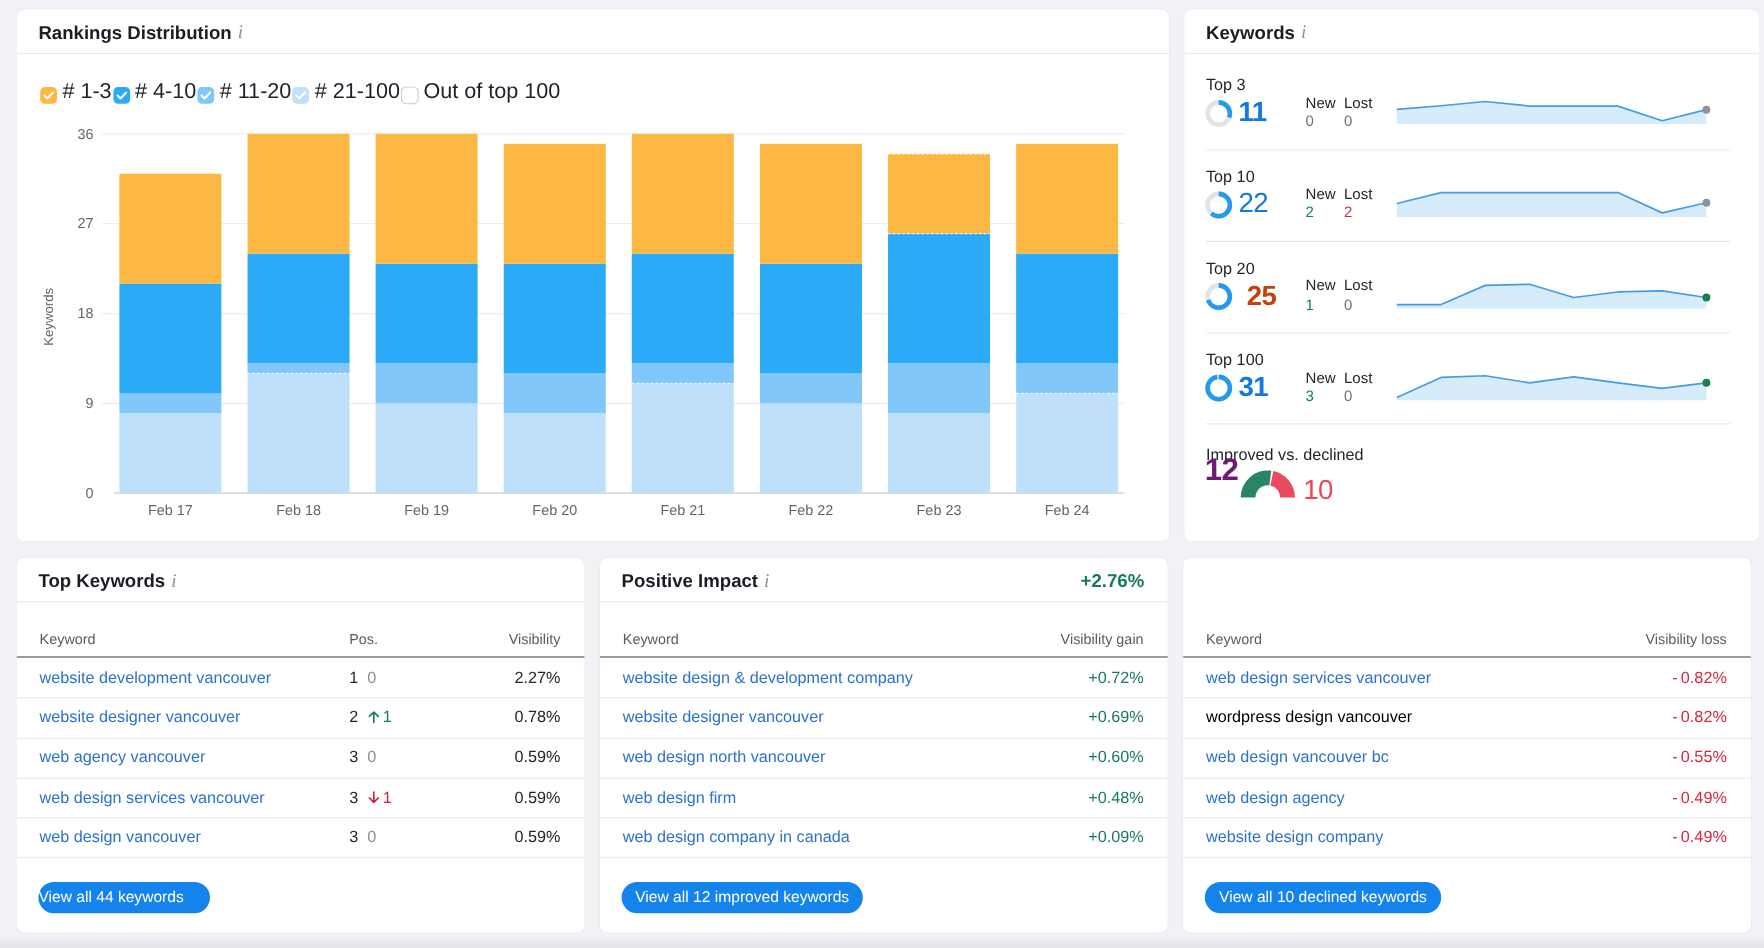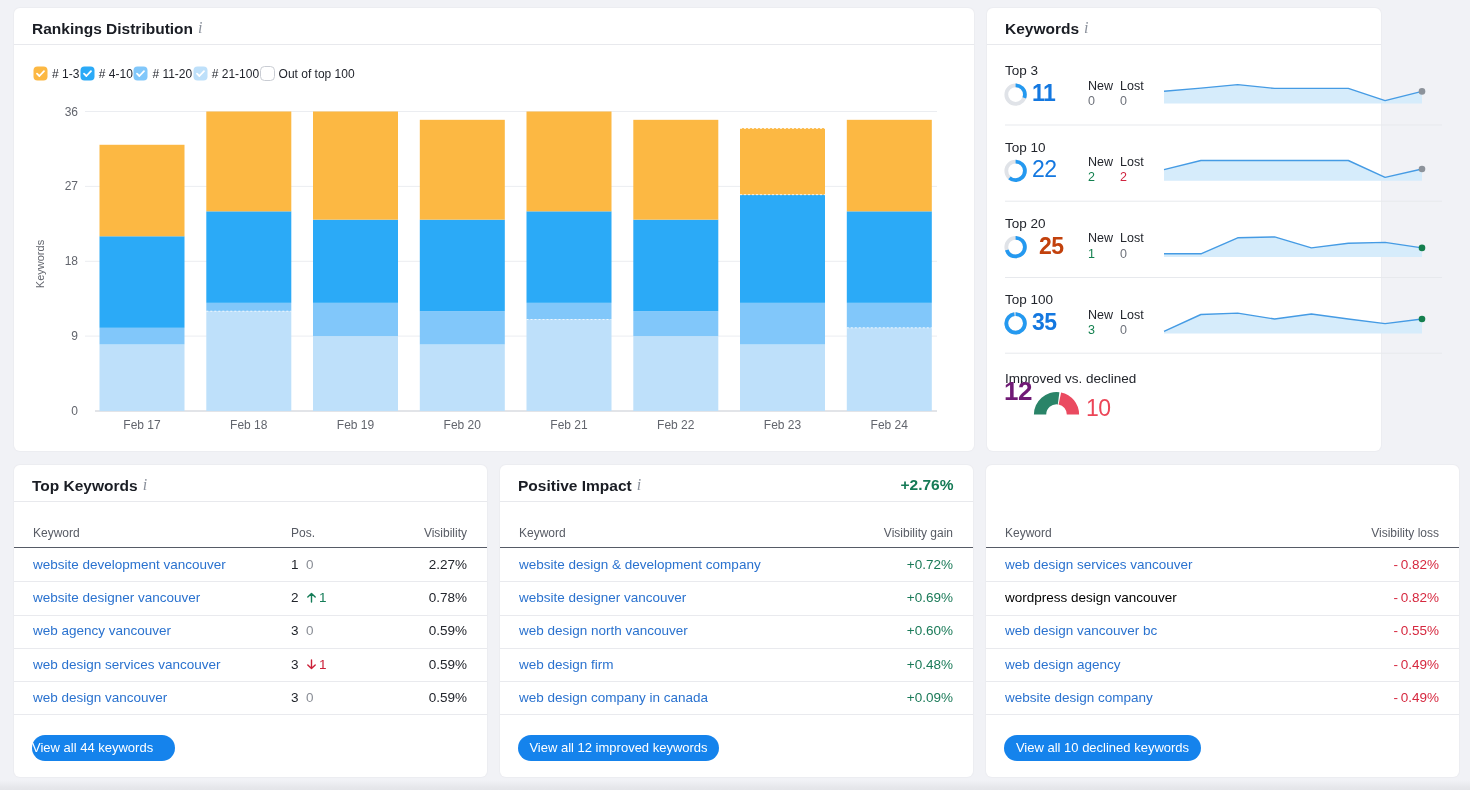--- a/index.html
+++ b/index.html
@@ -4,21 +4,21 @@
 * { margin:0; padding:0; box-sizing:border-box; }
 html,body { width:1470px; height:790px; background:#f1f2f6; font-family:"Liberation Sans",sans-serif; overflow:hidden; }
 .card { position:absolute; background:#fff; box-shadow:0 0 0 1px #ecedf1; border-radius:6px; }
 .chead { position:relative; height:37px; line-height:39px; padding-left:18px; border-bottom:1px solid #e8e9ed;
           font-size:15.5px; font-weight:bold; color:#1a1d24; }
 .chead > span:first-child { vertical-align:middle; }
 </style></head>
 <body>
 <div class="card" style="left:14px;top:8px;width:960px;height:443px">
   <div class="chead"><span>Rankings Distribution</span><span style="font-family:'Liberation Serif',serif;font-style:italic;color:#8b919c;font-size:16px;font-weight:normal;margin-left:5px">i</span></div>
-  <div style="position:absolute;left:19px;top:58px;display:flex;align-items:center;font-size:12px;color:#1e2129">
+  <div style="position:absolute;left:19px;top:58px;display:flex;align-items:flex-end;font-size:18px;color:#1e2129">
       <svg width="15" height="15" style="flex:none" xmlns="http://www.w3.org/2000/svg">
         <rect x="0.5" y="0.5" width="14" height="14" rx="4" fill="#fcb843"></rect>
         <path d="M4 7.6 L6.4 10 L11 5.2" stroke="#fff" stroke-width="1.8" fill="none" stroke-linecap="round" stroke-linejoin="round"></path>
       </svg>
       <span style="margin:0 0.5px 0 4px">#&nbsp;1-3</span>
       <svg width="15" height="15" style="flex:none" xmlns="http://www.w3.org/2000/svg">
         <rect x="0.5" y="0.5" width="14" height="14" rx="4" fill="#2baaf7"></rect>
         <path d="M4 7.6 L6.4 10 L11 5.2" stroke="#fff" stroke-width="1.8" fill="none" stroke-linecap="round" stroke-linejoin="round"></path>
       </svg>
       <span style="margin:0 0.5px 0 4px">#&nbsp;4-10</span>
@@ -89,21 +89,21 @@
 <rect x="832.8" y="203.33" width="85" height="91.51" fill="#2baaf7"></rect>
 <rect x="832.8" y="111.82" width="85" height="91.51" fill="#fcb843"></rect>
 <text x="875.3" y="421" text-anchor="middle" font-size="12" fill="#62656d">Feb 24</text>
 <line x1="726.0" y1="120.1" x2="811.0" y2="120.1" stroke="#ffffff" stroke-width="1.2" stroke-dasharray="2,2"></line>
 <line x1="726.0" y1="186.7" x2="811.0" y2="186.7" stroke="#ffffff" stroke-width="1" stroke-dasharray="2,2" opacity="0.8"></line>
 <line x1="192.3" y1="303.2" x2="277.3" y2="303.2" stroke="#ffffff" stroke-width="1" stroke-dasharray="2,2" opacity="0.8"></line>
 <line x1="512.5" y1="311.5" x2="597.5" y2="311.5" stroke="#ffffff" stroke-width="1" stroke-dasharray="2,2" opacity="0.8"></line>
 <line x1="832.8" y1="319.8" x2="917.8" y2="319.8" stroke="#ffffff" stroke-width="1" stroke-dasharray="2,2" opacity="0.8"></line>
 </svg>
 </div>
-<div class="card" style="left:987px;top:8px;width:394px;height:443px">
+<div class="card" style="left:987px;top:8px;width:479px;height:443px">
   <div class="chead"><span>Keywords</span><span style="font-family:'Liberation Serif',serif;font-style:italic;color:#8b919c;font-size:16px;font-weight:normal;margin-left:5px">i</span></div>
   <svg width="473" height="443" style="position:absolute;left:0;top:0" xmlns="http://www.w3.org/2000/svg">
 <line x1="18" y1="117.0" x2="455" y2="117.0" stroke="#e7e9ed" stroke-width="1"></line>
 <line x1="18" y1="193.2" x2="455" y2="193.2" stroke="#e7e9ed" stroke-width="1"></line>
 <line x1="18" y1="269.5" x2="455" y2="269.5" stroke="#e7e9ed" stroke-width="1"></line>
 <line x1="18" y1="345.2" x2="455" y2="345.2" stroke="#e7e9ed" stroke-width="1"></line>
 <polygon points="177.0,95.4 177.0,83.2 213.9,80.1 250.7,76.6 287.6,80.4 324.4,80.4 361.3,80.4 398.1,92.6 435.0,83.4 435.0,95.4" fill="#d6ecfb"></polygon>
 <polyline points="177.0,83.2 213.9,80.1 250.7,76.6 287.6,80.4 324.4,80.4 361.3,80.4 398.1,92.6 435.0,83.4" fill="none" stroke="#459be4" stroke-width="1.4" stroke-linejoin="round"></polyline>
 <circle cx="435.0" cy="83.4" r="3.3" fill="#8d939b"></circle>
 <polygon points="177.0,172.8 177.0,161.6 213.9,152.5 250.7,152.5 287.6,152.5 324.4,152.5 361.3,152.5 398.1,169.4 435.0,161.0 435.0,172.8" fill="#d6ecfb"></polygon>
@@ -138,21 +138,21 @@
 <div style="position:absolute;left:133px;top:146.9px;width:26px;font-size:12.5px;color:#22252c">Lost</div>
 <div style="position:absolute;left:101px;top:162.2px;font-size:12.5px;color:#13804f">2</div>
 <div style="position:absolute;left:133px;top:162.2px;font-size:12.5px;color:#d0243f">2</div>
 <div style="position:absolute;left:18px;top:207.8px;font-size:13.5px;color:#22252c">Top 20</div>
 <div style="position:absolute;left:52px;top:224.5px;font-size:23px;font-weight:bold;color:#c2410c;letter-spacing:-0.5px">25</div>
 <div style="position:absolute;left:101px;top:223.2px;width:24px;font-size:12.5px;color:#22252c">New</div>
 <div style="position:absolute;left:133px;top:223.2px;width:26px;font-size:12.5px;color:#22252c">Lost</div>
 <div style="position:absolute;left:101px;top:238.5px;font-size:12.5px;color:#13804f">1</div>
 <div style="position:absolute;left:133px;top:238.5px;font-size:12.5px;color:#6e727b">0</div>
 <div style="position:absolute;left:18px;top:284.1px;font-size:13.5px;color:#22252c">Top 100</div>
-<div style="position:absolute;left:45px;top:300.8px;font-size:23px;font-weight:bold;color:#1478e0;letter-spacing:-0.5px">35</div>
+<div style="position:absolute;left:45px;top:300.8px;font-size:23px;font-weight:bold;color:#1478e0;letter-spacing:-0.5px">31</div>
 <div style="position:absolute;left:101px;top:299.5px;width:24px;font-size:12.5px;color:#22252c">New</div>
 <div style="position:absolute;left:133px;top:299.5px;width:26px;font-size:12.5px;color:#22252c">Lost</div>
 <div style="position:absolute;left:101px;top:314.8px;font-size:12.5px;color:#13804f">3</div>
 <div style="position:absolute;left:133px;top:314.8px;font-size:12.5px;color:#6e727b">0</div>
 <div style="position:absolute;left:18px;top:363px;font-size:13.5px;color:#22252c">Improved vs. declined</div>
 <div style="position:absolute;left:17px;top:368px;font-size:26px;font-weight:bold;color:#701a75;letter-spacing:-0.5px">12</div>
 <div style="position:absolute;left:99px;top:387px;font-size:23px;font-weight:normal;color:#ec4557;letter-spacing:-0.5px">10</div>
 </div>
 <div class="card" style="left:14px;top:465px;width:473px;height:312px">
 <div class="chead"><span>Top Keywords</span><span style="font-family:'Liberation Serif',serif;font-style:italic;color:#8b919c;font-size:16px;font-weight:normal;margin-left:5px">i</span></div>

